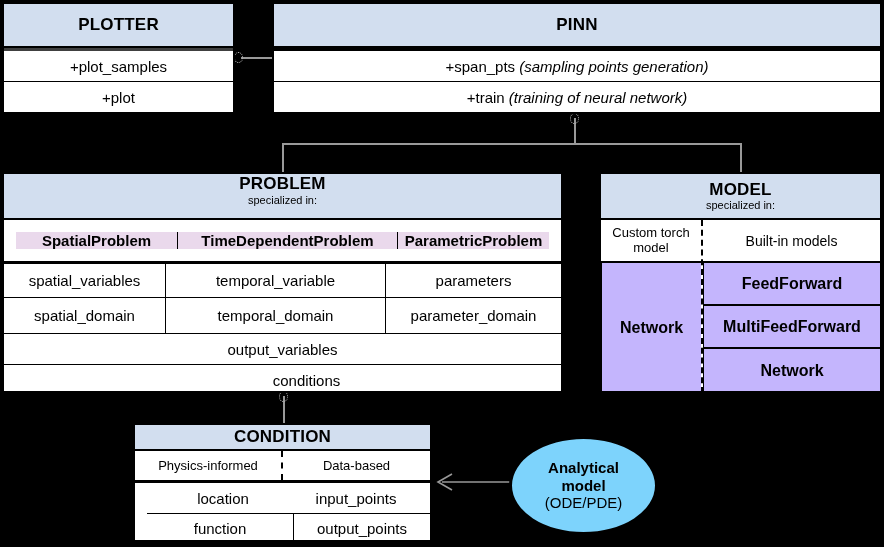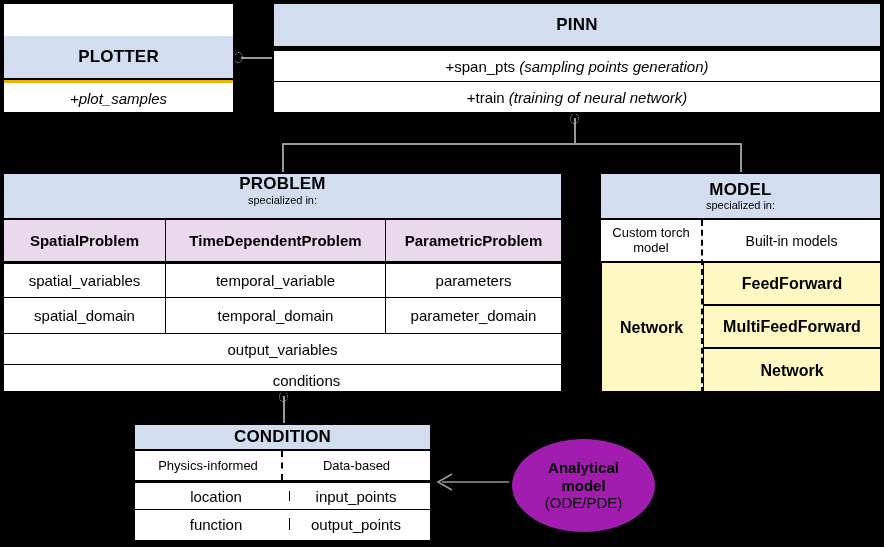--- a/index.html
+++ b/index.html
@@ -59,21 +59,21 @@
     box-sizing: border-box;
     display: flex;
     align-items: center;
     justify-content: center;
     text-align: center;
     height: 100%;
     font-size: 15px;
     color: #000000;
   }
   .cell + .cell { border-left: 1.5px solid #000000; }
-  .pink { background: #fef9c3; justify-content: center; }
+  .pink { background: #c4b5fd; justify-content: center; }
   .pinkhdr { background: #ead9ec; font-weight: bold; font-size: 15px; }
   .ital { font-style: italic; }
   .dashdiv { border-left: 2px dashed #000000 !important; }
 
   
   .vline, .hline {
     position: absolute;
     background: #999999;
   }
   .vline { width: 1.5px; }
@@ -85,21 +85,21 @@
     border: 1.5px dotted #bbbbbb;
     border-radius: 50%;
     background: transparent;
     box-sizing: border-box;
   }
   .ellipse {
     position: absolute;
     box-sizing: border-box;
     border: 3px solid #000000;
     border-radius: 50%;
-    background: #a21caf;
+    background: #7dd3fc;
     display: flex;
     align-items: center;
     justify-content: center;
     flex-direction: column;
     text-align: center;
     color: #000000;
   }
   .ell-l1 { font-size: 15px; font-weight: bold; line-height: 1.16; }
   .ell-l2 { font-size: 15px; font-weight: bold; line-height: 1.16; }
   .ell-l3 { font-size: 15px; font-weight: normal; line-height: 1.16; }
@@ -121,24 +121,24 @@
 
   <div class="vline" style="left:283px; top:396px; height:28px;"></div>
   <div class="conn-circle" style="left:279px; top:391px;"></div>
 
   <svg class="arrowsvg" style="left:428px; top:470px;" width="92" height="24" viewBox="0 0 92 24">
     <line x1="14" y1="12" x2="92" y2="12" stroke="#999999" stroke-width="1.6"></line>
     <polyline points="24,4 10,12 24,20" fill="none" stroke="#999999" stroke-width="1.6"></polyline>
   </svg>
 
   <div class="box" style="left:2px; top:2px; width:233px; height:112px;">
-    <div class="hdr" style="height:44px; display:flex; align-items:center; justify-content:center;margin-top:32px;">
+    <div class="hdr" style="height:44px; display:flex; align-items:center; justify-content:center;">
       <span class="title">PLOTTER</span>
     </div>
-    <div class="row thick first" style="height:33px; border-top:3px solid #eab308;font-style:italic;">
+    <div class="row thick first" style="height:33px; border-top:3px solid #404040;">
       <span>+plot_samples</span>
     </div>
     <div class="row" style="height:31px;">
       <span>+plot</span>
     </div>
   </div>
 
   <div class="box" style="left:272px; top:2px; width:610px; height:112px;">
     <div class="hdr" style="height:44px; display:flex; align-items:center; justify-content:center;">
       <span class="title">PINN</span>
@@ -153,21 +153,21 @@
       <span>&nbsp;</span>
       <span class="ital">(training of neural network)</span>
     </div>
   </div>
 
   <div class="box" style="left:2px; top:172px; width:561px; height:221px;">
     <div class="hdr" style="height:46px; display:flex; flex-direction:column; align-items:center; ">
       <span class="title">PROBLEM</span>
       <span class="sub">specialized in:</span>
     </div>
-    <div class="row first" style="height:41px; padding:0; border-top:none;">
+    <div class="row first" style="height:41px; padding:12px; border-top:none;">
       <div class="cell pinkhdr" style="width:161px;">
         <span>SpatialProblem</span>
       </div>
       <div class="cell pinkhdr" style="width:220px;">
         <span>TimeDependentProblem</span>
       </div>
       <div class="cell pinkhdr" style="flex:1;">
         <span>ParametricProblem</span>
       </div>
     </div>
@@ -239,29 +239,29 @@
       <span class="title">CONDITION</span>
     </div>
     <div class="row first" style="height:29px; padding:0; border-top:none;">
       <div class="cell" style="width:146px; font-size:13px;">
         <span>Physics-informed</span>
       </div>
       <div class="cell dashdiv" style="flex:1; font-size:13px;">
         <span>Data-based</span>
       </div>
     </div>
-    <div class="row thick" style="height:29px; padding:8px;">
+    <div class="row thick" style="height:29px; padding:15px;">
       <div class="cell" style="width:146px;">
         <span>location</span>
       </div>
       <div class="cell" style="flex:1;">
         <span>input_points</span>
       </div>
     </div>
-    <div class="row" style="height:29px; padding:8px;">
+    <div class="row" style="height:29px; padding:0;margin-left:12px;">
       <div class="cell" style="width:146px;">
         <span>function</span>
       </div>
       <div class="cell" style="flex:1;">
         <span>output_points</span>
       </div>
     </div>
   </div>
 
   <div class="ellipse" style="left:509px; top:436px; width:149px; height:99px;">

